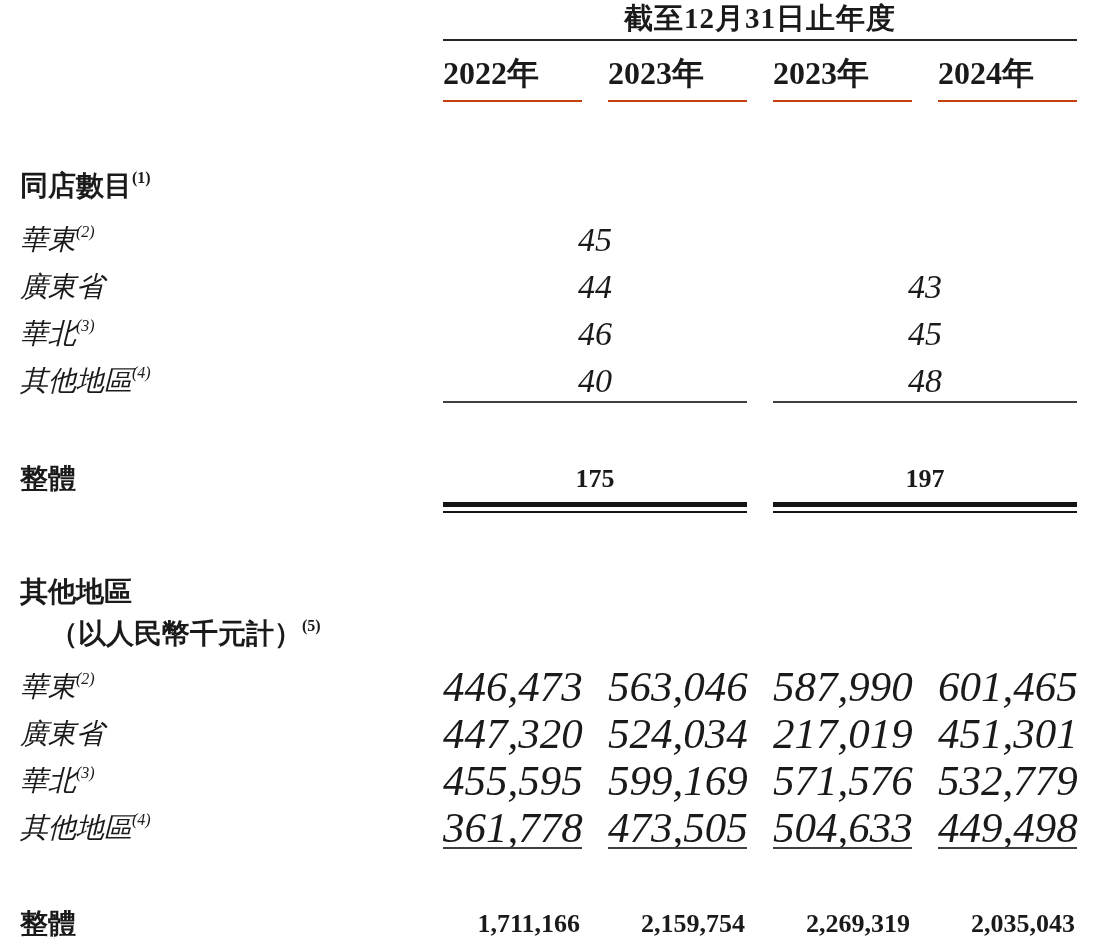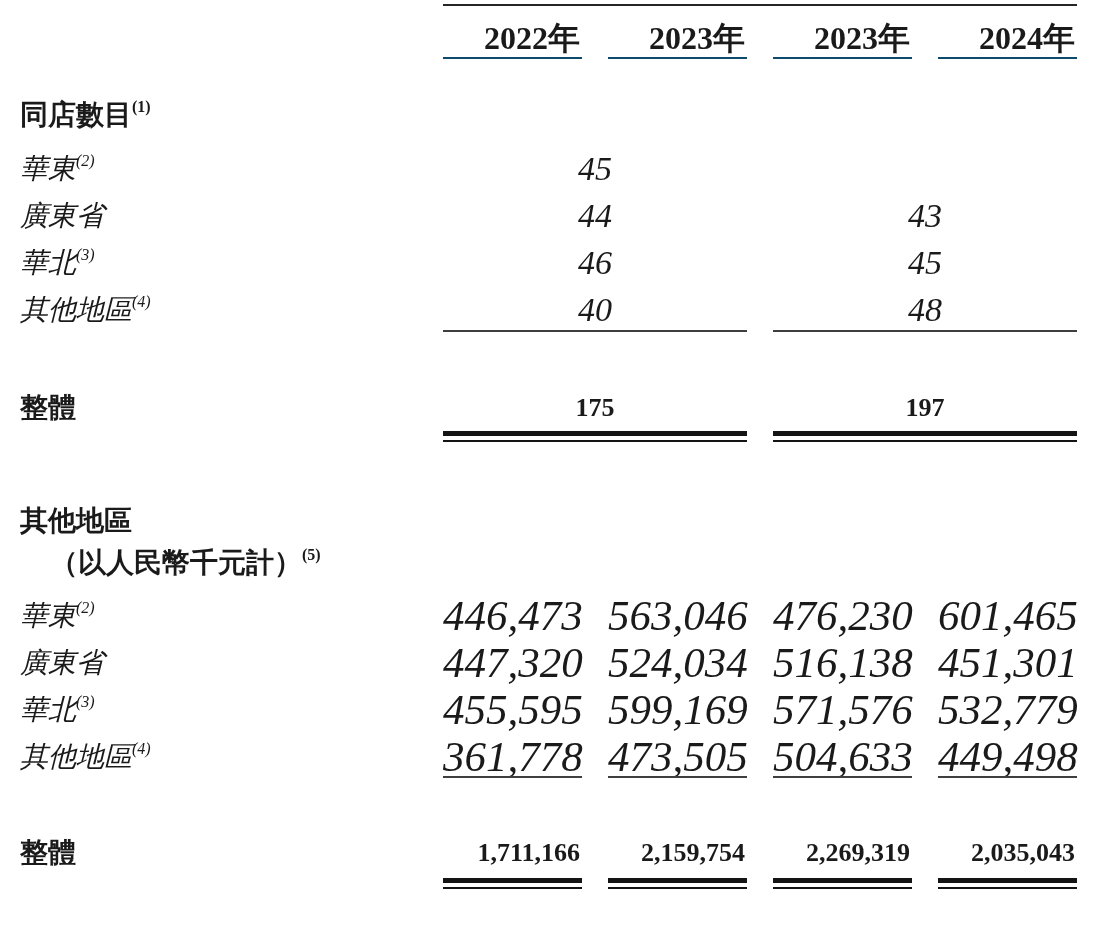--- a/index.html
+++ b/index.html
@@ -25,57 +25,60 @@
 
   
   .span-all  { grid-column: 2 / 6; }
   .pair-1    { grid-column: 2 / span 2; }
   .pair-2    { grid-column: 4 / span 2; }
   .col-1 { grid-column: 2; } .col-2 { grid-column: 3; }
   .col-3 { grid-column: 4; } .col-4 { grid-column: 5; }
 
   
   .period   { font-size: 29px; font-weight: 700; text-align: center; letter-spacing: 1px; line-height: 33px; }
-  .year     { font-size: 32px; font-weight: 700; text-align: right; line-height: 30px;
-              padding: 0 2px 4px 0; border-bottom: 2px solid #0c4a6e; }
+  .year     { font-size: 32px; font-weight: 700; text-align: left; line-height: 30px;
+              padding: 0 2px 12px 0; border-bottom: 2px solid #c2410c; }
   .cjk      { font-size: 28px; }
   .bold     { font-weight: 700; }
   .num      { font-size: 43px; text-align: right; padding-right: 2px; }
   .num-mid  { font-size: 34px; text-align: center; }
   .num-tot  { font-size: 26px; font-weight: 700; }
   sup.fn    { font-size: 16px; font-weight: inherit; line-height: 0; vertical-align: 12px; letter-spacing: 0; }
 
   
   .rule     { border-top: 2px solid #3f3f3f; height: 2px; }
   .toprule  { border-top: 2px solid #262626; height: 2px; }
   .dbl      { border-top: 5px solid #141414; border-bottom: 2px solid #141414; height: 11px; }
 
   
   .r-period    { margin-top: 2px; }
   .r-toprule   { margin-top: 4px; }
   .r-years     { margin-top: 17px; }
-  .r-s1title   { margin-top: 40px; line-height: 32px; }
+  .r-s1title   { margin-top: 68px; line-height: 32px; }
   .r-data      { line-height: 47px; height: 47px; align-items: center; font-style: italic; }
   .r-data-first-s1 { margin-top: 14px; }
   .r-rule-s1   { margin-top: -3px; }
   .r-s1total   { margin-top: 57px; line-height: 38px; height: 38px; align-items: center; }
   .r-dbl-s1    { margin-top: 4px; }
   .r-s2title   { margin-top: 62px; line-height: 34px; }
   .r-s2sub     { margin-top: 8px; line-height: 34px; padding-left: 32px; }
   .r-s2sub .indent { padding-left: 18px; }
   .r-data-first-s2 { margin-top: 12px; }
   .r-rule-s2   { margin-top: -4px; }
   .r-s2total   { margin-top: 56px; line-height: 38px; height: 38px; align-items: center; }
   .r-dbl-s2    { margin-top: 6px; }
 </style>
 </head>
 <body>
 
 <div class="page">
 
+  <div class="grid r-period">
+    <div class="cell span-all period">截至12月31日止年度</div>
+  </div>
 
   <div class="grid r-toprule">
     <div class="cell span-all toprule"></div>
   </div>
 
   <div class="grid r-years">
     <div class="cell col-1 year">2022年</div>
     <div class="cell col-2 year">2023年</div>
     <div class="cell col-3 year">2023年</div>
     <div class="cell col-4 year">2024年</div>
@@ -143,31 +146,31 @@
       <span>（以人民幣千元計）</span><sup class="fn">(5)</sup>
     </div>
   </div>
 
   <div class="grid r-data r-data-first-s2">
     <div class="cell cjk">
       <span>華東</span><sup class="fn">(2)</sup>
     </div>
     <div class="cell col-1 num">446,473</div>
     <div class="cell col-2 num">563,046</div>
-    <div class="cell col-3 num">476,230</div>
+    <div class="cell col-3 num">587,990</div>
     <div class="cell col-4 num">601,465</div>
   </div>
 
   <div class="grid r-data">
     <div class="cell cjk">
       <span>廣東省</span><sup class="fn"></sup>
     </div>
     <div class="cell col-1 num">447,320</div>
     <div class="cell col-2 num">524,034</div>
-    <div class="cell col-3 num">516,138</div>
+    <div class="cell col-3 num">217,019</div>
     <div class="cell col-4 num">451,301</div>
   </div>
 
   <div class="grid r-data">
     <div class="cell cjk">
       <span>華北</span><sup class="fn">(3)</sup>
     </div>
     <div class="cell col-1 num">455,595</div>
     <div class="cell col-2 num">599,169</div>
     <div class="cell col-3 num">571,576</div>

